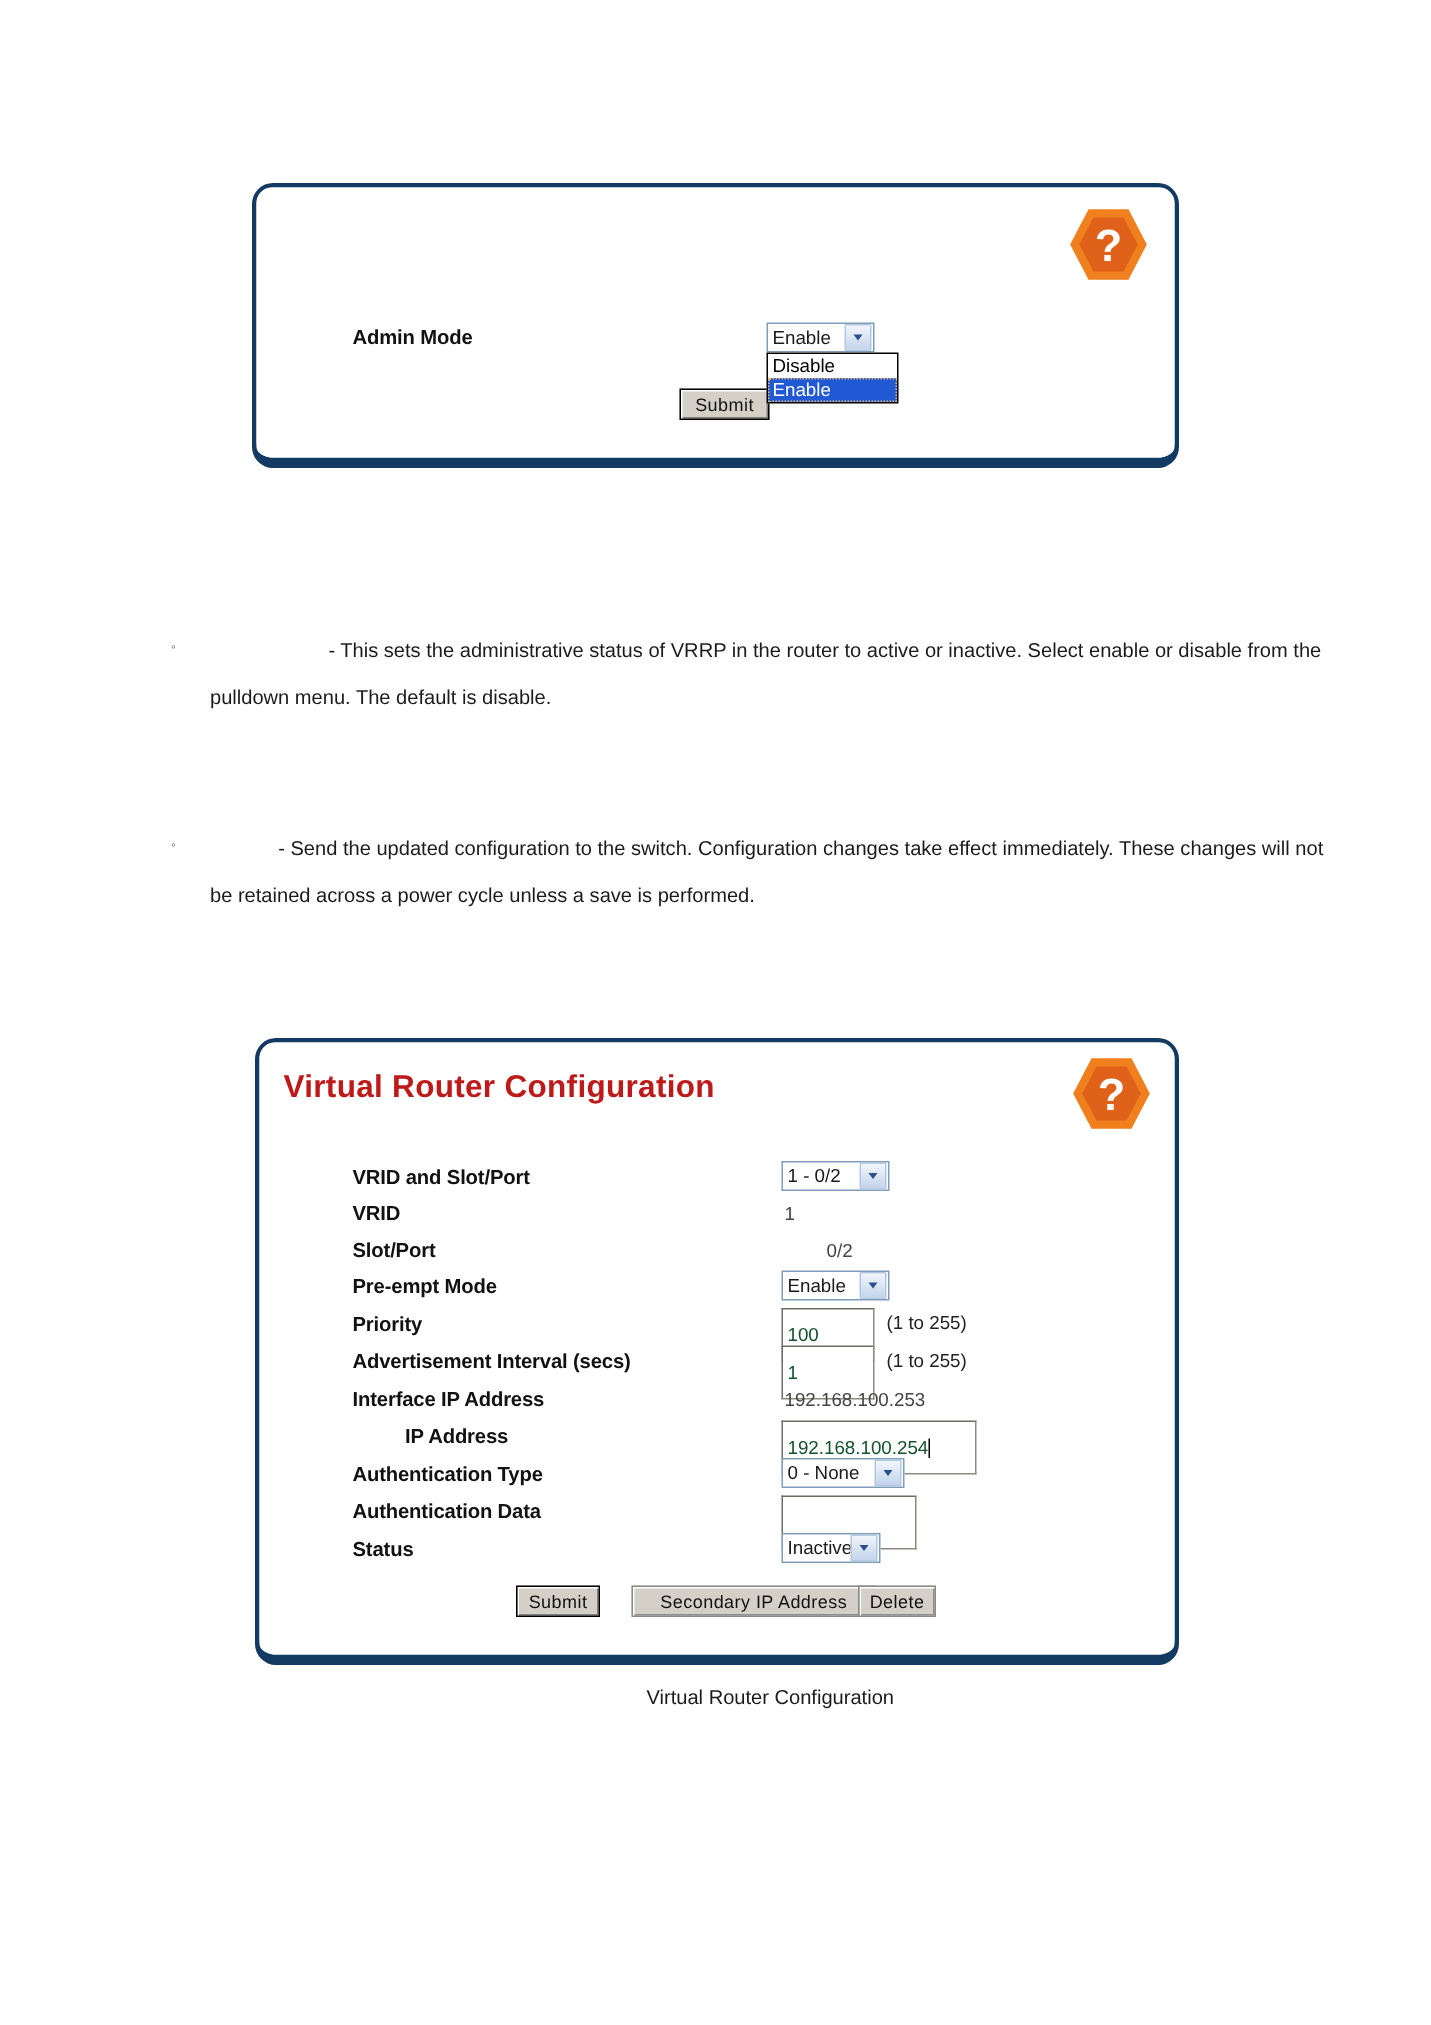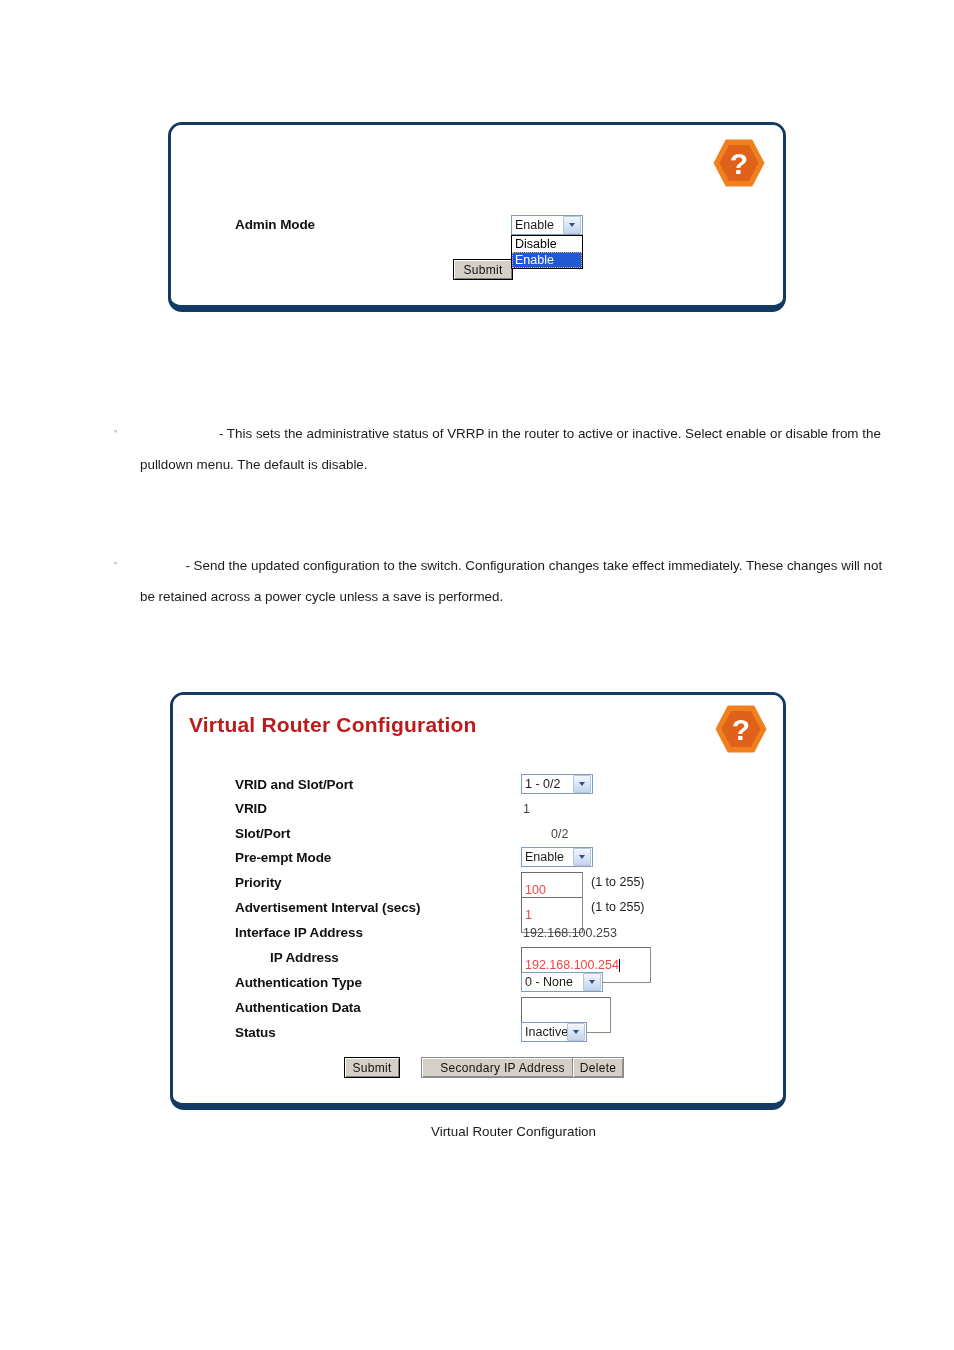--- a/index.html
+++ b/index.html
@@ -135,21 +135,21 @@
   
   .xp-input {
     position: absolute;
     box-sizing: border-box;
     height: 36px;
     background: #ffffff;
     border: 1px solid #8d8a7e;
     border-top-color: #6f6d63;
     border-left-color: #6f6d63;
     font-size: 12.5px;
-    color: #ef4444;
+    color: #14532d;
     display: flex;
     align-items: center;
     padding-left: 3px;
     white-space: nowrap;
     overflow: hidden;
   }
   .xp-input.with-caret::after {
     content: "";
     display: inline-block;
     width: 1px;
@@ -218,21 +218,21 @@
       </svg>
     </div>
 
     <div class="field-label" style="left:64px; top:92px;">Admin Mode</div>
 
     <div class="xp-select" style="left:340px; top:90px; width:72px;">
       <span class="sel-text">Enable</span>
       <span class="sel-arrow"></span>
     </div>
 
-    <div class="xp-options" style="left:340px; top:110px; width:72px;">
+    <div class="xp-options" style="left:340px; top:110px; width:88px;">
       <div class="opt">Disable</div>
       <div class="opt selected">Enable</div>
     </div>
 
     <div class="xp-button" style="left:282px; top:134px; width:60px;">
       <span>Submit</span>
     </div>
 
   </div>
 </div>

